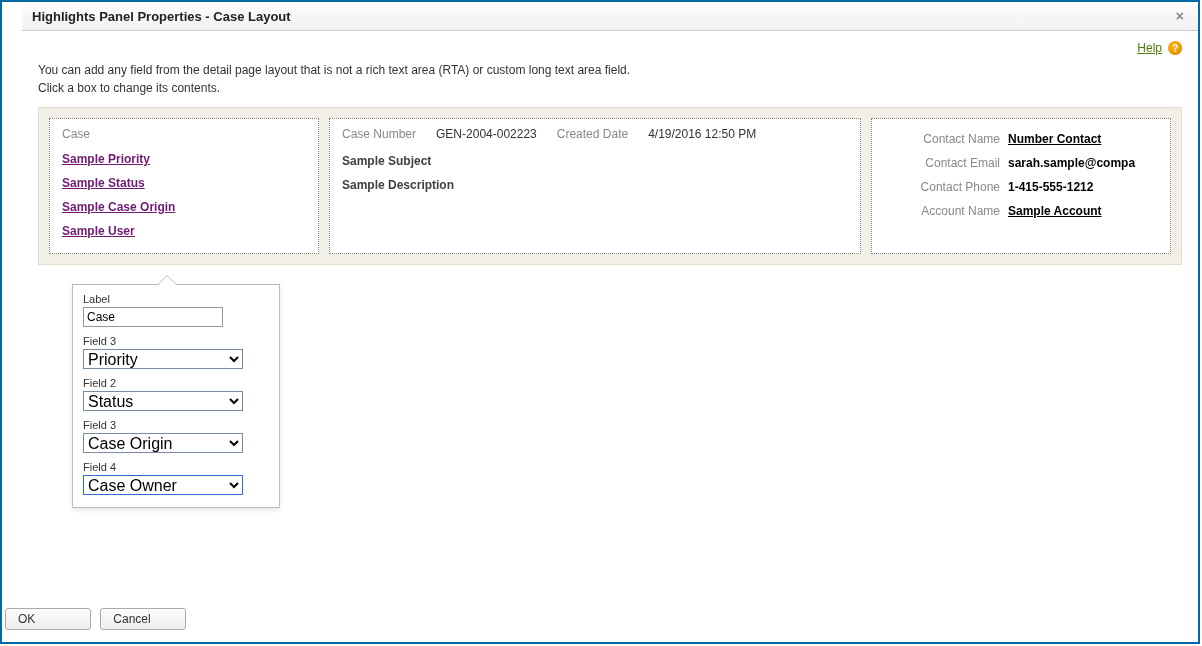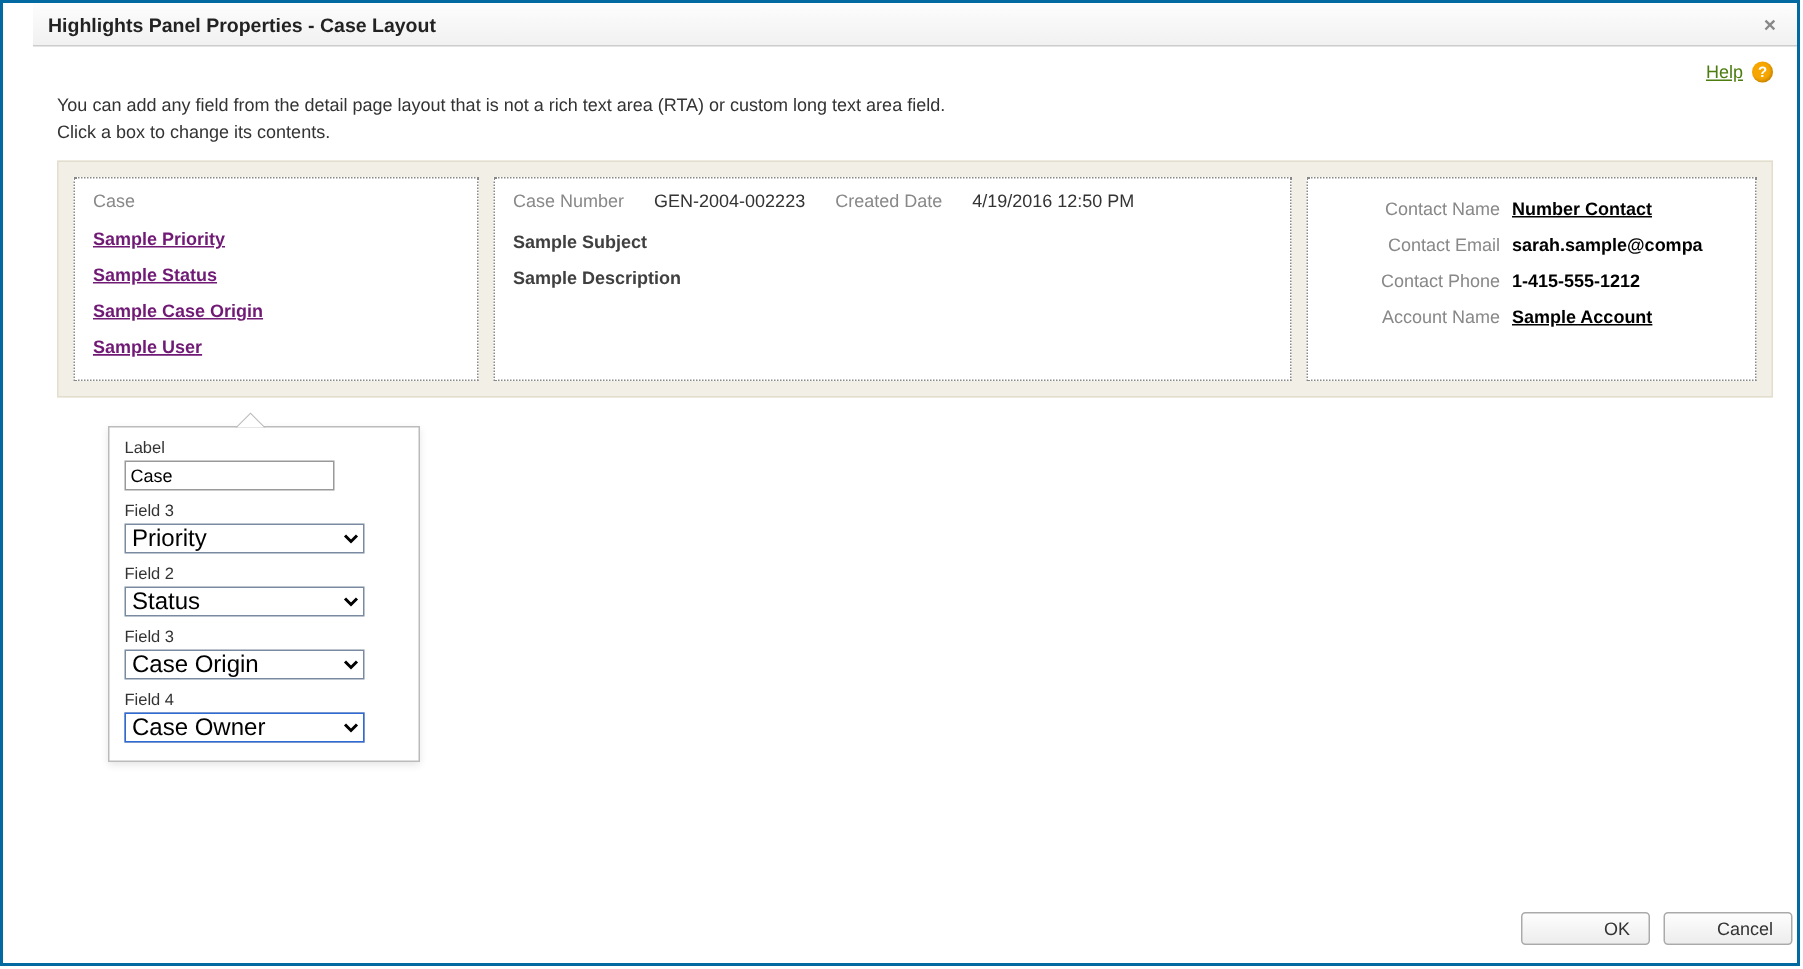--- a/index.html
+++ b/index.html
@@ -205,21 +205,21 @@
     background: #0f172a;
     display: inline-block;
   }
 
   
   .footer {
     position: absolute;
     left: 0;
     right: 0;
     bottom: 12px;
-    text-align: right;
+    text-align: left;
   }
   .btn {
     display: inline-block;
     min-width: 60px;
     padding: 3px 12px;
     background: linear-gradient(#fdfdfd,#ededed);
     border: 1px solid #aaa;
     border-radius: 3px;
     font-size: 12px;
     color: #333;

